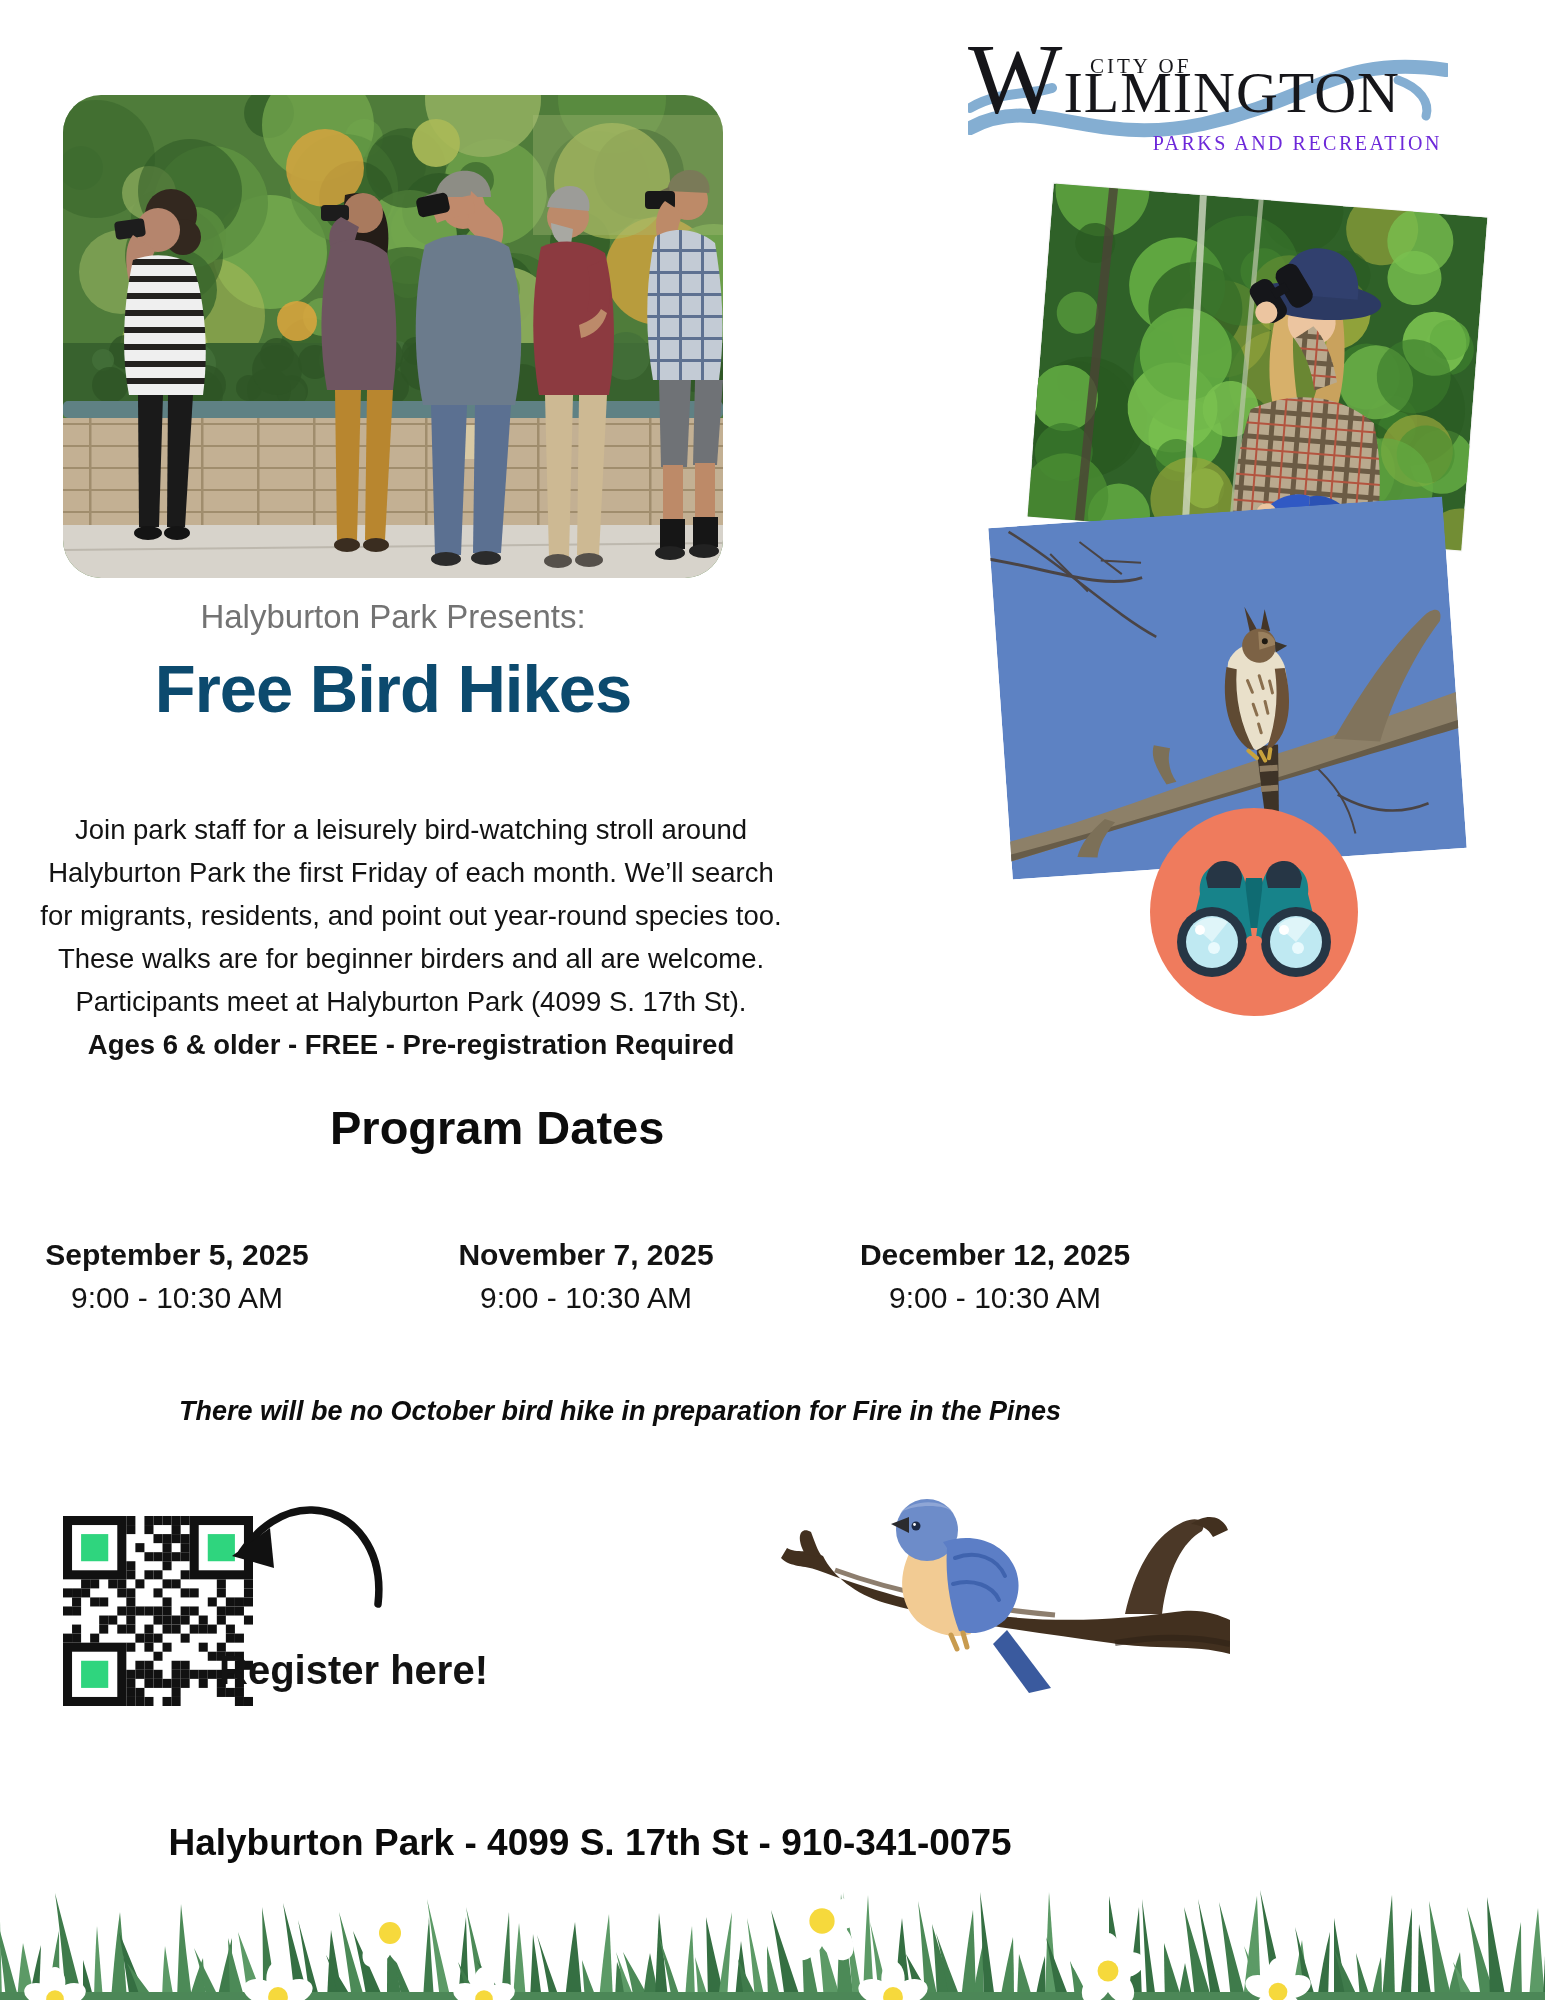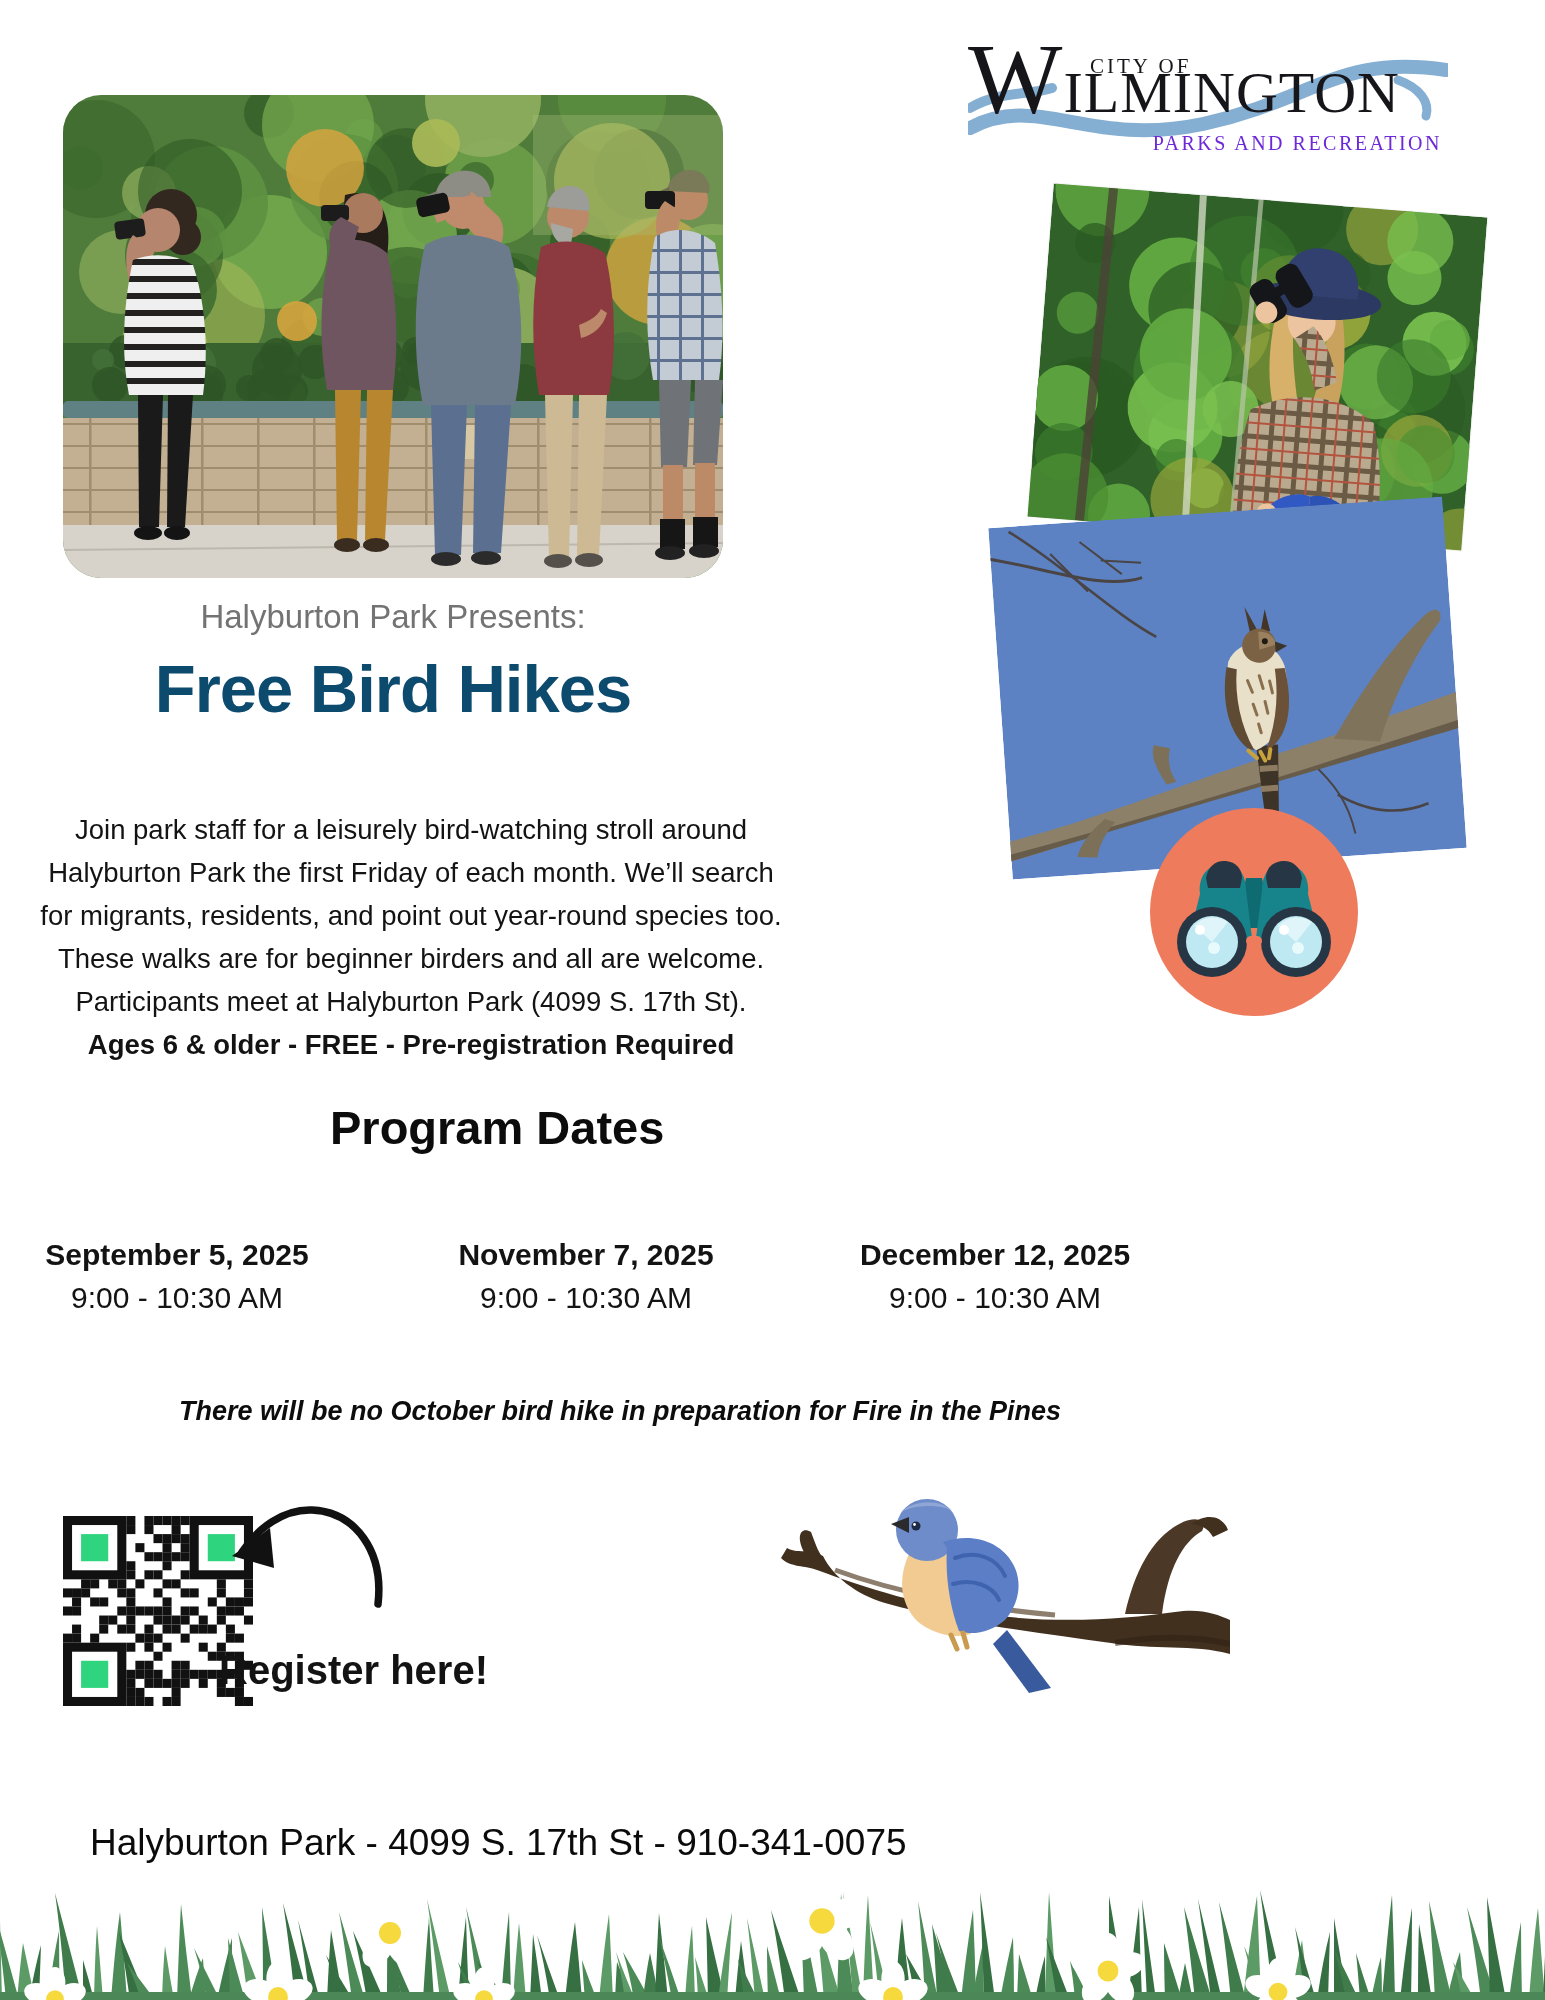--- a/index.html
+++ b/index.html
@@ -45,21 +45,21 @@
   .note{left:120px;top:1396px;width:1000px;text-align:center;font-size:27px;
         font-style:italic;font-weight:bold;color:#0d0d0d;}
 
   
   .qr{left:63px;top:1516px;width:190px;height:190px;}
   .arrow{left:228px;top:1492px;width:165px;height:118px;}
   .register{left:219px;top:1648px;width:320px;font-size:40px;font-weight:bold;}
   .bluebird{left:655px;top:1438px;width:575px;height:255px;}
 
   
-  .address{left:90px;top:1822px;width:1000px;text-align:left;font-size:37px;font-weight:normal;color:#0b0b0b;}
+  .address{left:90px;top:1822px;width:1000px;text-align:center;font-size:37px;font-weight:bold;color:#0b0b0b;}
   .grass{left:0;top:1875px;width:1545px;height:125px;}
 </style>
 </head>
 <body>
 
 <div class="page">
 
   <div class="abs logo">
     <svg class="wave" viewBox="0 0 480 130">
       <path d="M2,92 C70,56 120,112 235,88 C345,64 372,18 478,34" stroke="#84aed2" stroke-width="14" fill="none" stroke-linecap="round"></path>

